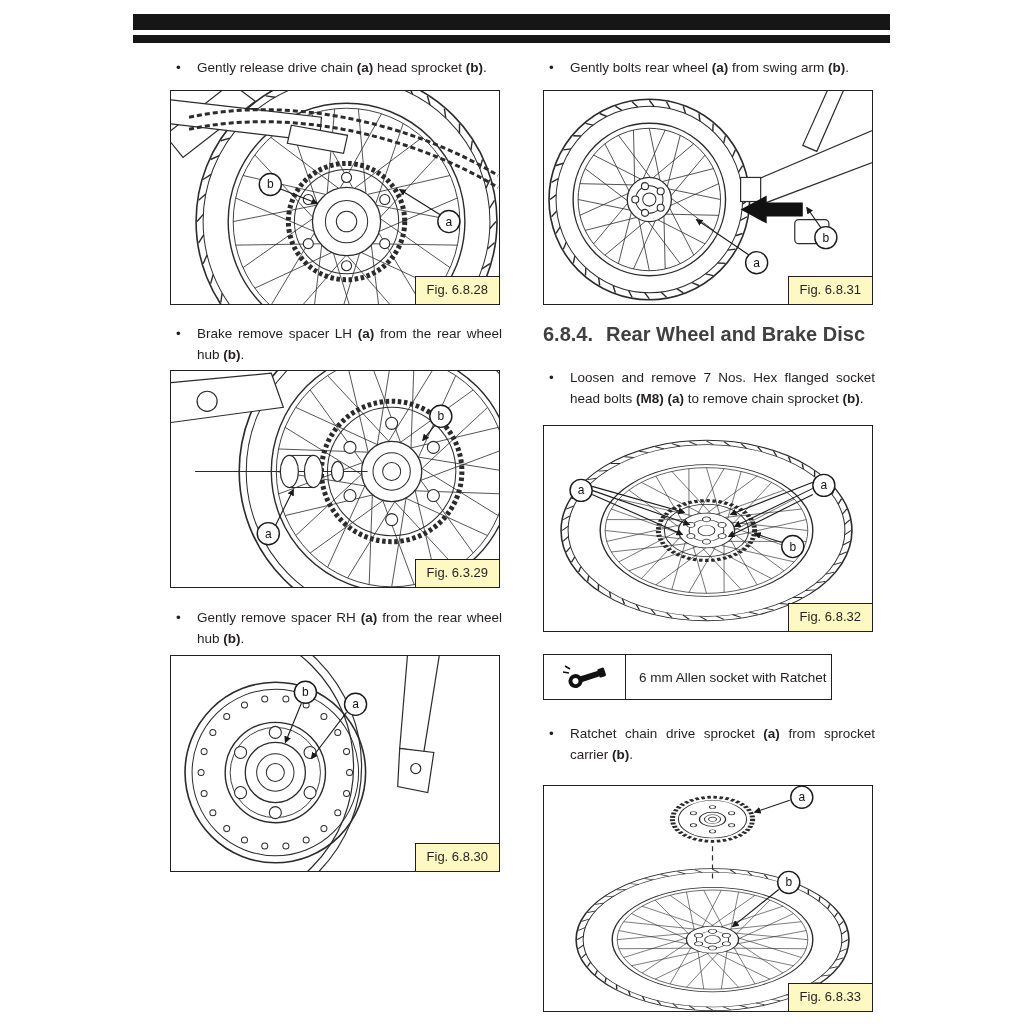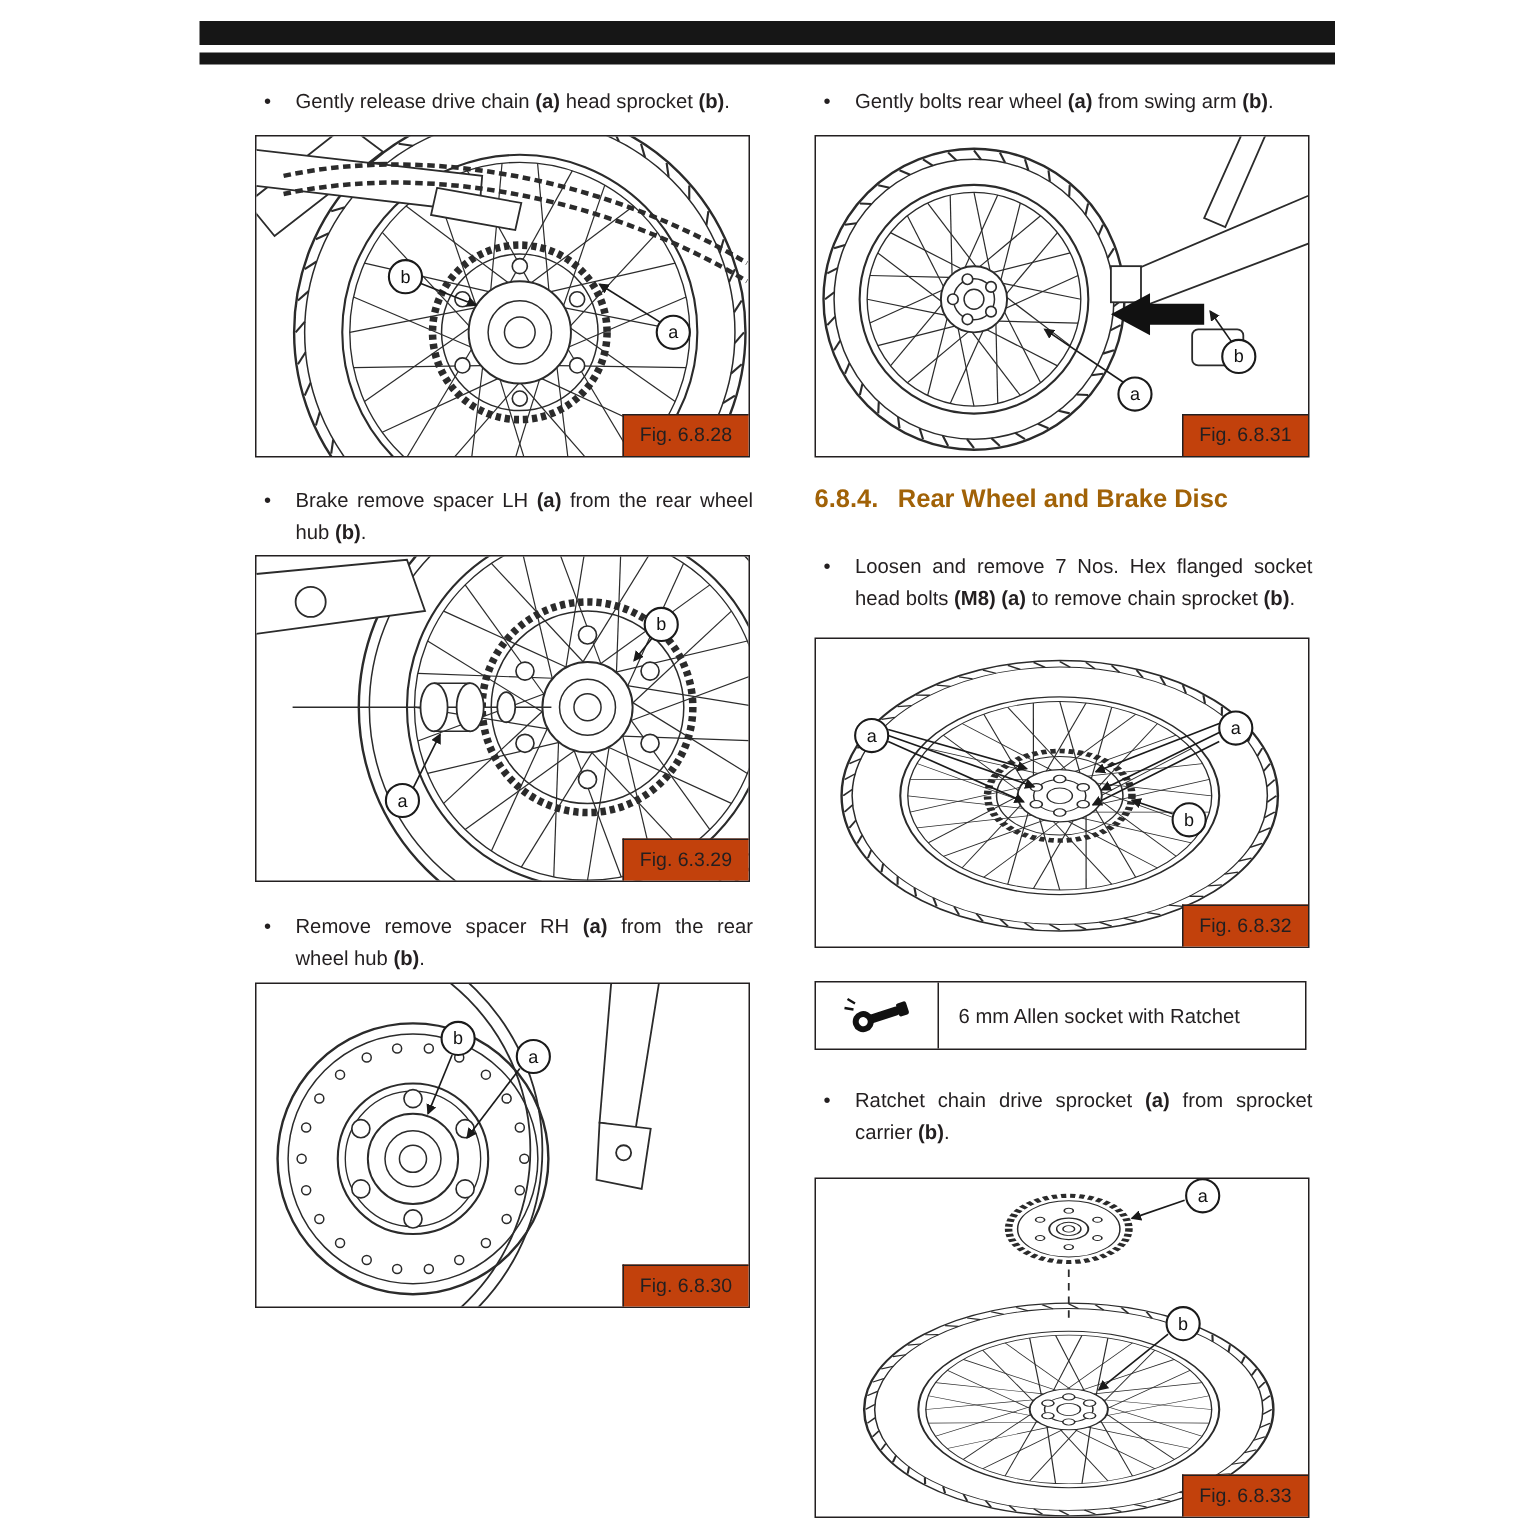--- a/index.html
+++ b/index.html
@@ -8,26 +8,26 @@
        font-family:"Liberation Sans",sans-serif;position:relative;overflow:hidden}
 
   .rule-thick{position:absolute;left:133px;top:14px;width:757px;height:16px;background:#161616}
   .rule-thin{position:absolute;left:133px;top:35px;width:757px;height:8px;background:#161616}
 
   .step{position:absolute;display:flex;font-size:13.5px;line-height:1.55;color:#231f20}
   .step .bullet{flex:0 0 27px;padding-left:6px}
   .step p{margin:0;flex:1;text-align:justify}
   b{font-weight:bold}
 
-  .section-heading{position:absolute;margin:0;font-size:17px;font-weight:bold;color:#a16207}
+  .section-heading{position:absolute;margin:0;font-size:20px;font-weight:bold;color:#404040}
   .section-heading .ht{margin-left:13px}
 
   .figure{position:absolute;border:1.5px solid #231f20;background:#fff}
   .figure svg{display:block;width:100%;height:100%}
-  .fig-caption{position:absolute;right:0;bottom:0;background:#c2410c;
+  .fig-caption{position:absolute;right:0;bottom:0;background:#fef9c3;
     border-top:1.5px solid #231f20;border-left:1.5px solid #231f20;
     padding:5px 11px 6px;font-size:13px;line-height:1.2}
 
   .tool-note{position:absolute;border:1.5px solid #231f20;background:#fff;display:flex}
   .tool-icon-cell{flex:0 0 82px;border-right:1.5px solid #231f20;
     display:flex;align-items:center;justify-content:center}
   .tool-text{flex:1;display:flex;align-items:center;padding-left:13px;font-size:13.5px}
 
   svg{overflow:hidden}
   svg .part{fill:#fff;stroke:#2b2b2b;stroke-width:1.2}
@@ -250,21 +250,21 @@
     <g class="callout" transform="translate(269 45)">
         <circle r="11"></circle>
         <text dy="4">b</text>
       </g>
   </svg>
   <div class="fig-caption">Fig. 6.3.29</div>
 </div>
 
 <div class="step" style="left:170px;top:608px;width:332px">
   <span class="bullet">•</span>
-  <p><span>Remove remove spacer RH </span><b>(a)</b><span> from the rear wheel hub </span><b>(b)</b><span>.</span></p>
+  <p><span>Gently remove spacer RH </span><b>(a)</b><span> from the rear wheel hub </span><b>(b)</b><span>.</span></p>
 </div>
 
 <div class="figure" style="left:170px;top:655px;width:330px;height:217px">
   <svg viewBox="0 0 327 214">
     <defs>
         <marker id="arr30" markerWidth="7" markerHeight="7" refX="6" refY="3.5" orient="auto" markerUnits="userSpaceOnUse">
           <path d="M0,0 L7,3.5 L0,7 Z" fill="#1a1a1a"></path>
         </marker>
       </defs>
     <circle class="ring" cx="40" cy="110" r="150"></circle>
@@ -573,21 +573,21 @@
         <text dy="4">a</text>
       </g>
     <g class="callout" transform="translate(248 120)">
         <circle r="11"></circle>
         <text dy="4">b</text>
       </g>
   </svg>
   <div class="fig-caption">Fig. 6.8.32</div>
 </div>
 
-<div class="tool-note" style="left:543px;top:654px;width:328px;height:46px">
+<div class="tool-note" style="left:543px;top:654px;width:289px;height:46px">
   <div class="tool-icon-cell">
     <svg width="46" height="30" viewBox="0 0 46 30">
       <g transform="rotate(-18 23 16)">
         <rect x="14" y="13" width="24" height="6" rx="2" fill="#111"></rect>
         <circle cx="13" cy="16" r="7" fill="#111"></circle>
         <circle cx="13" cy="16" r="3" fill="#fff"></circle>
         <rect x="37" y="11.5" width="7" height="9" rx="1.5" fill="#111"></rect>
       </g>
       <path d="M3,4 l5,3 M1,10 l6,1" stroke="#111" stroke-width="1.6" fill="none"></path>
     </svg>

